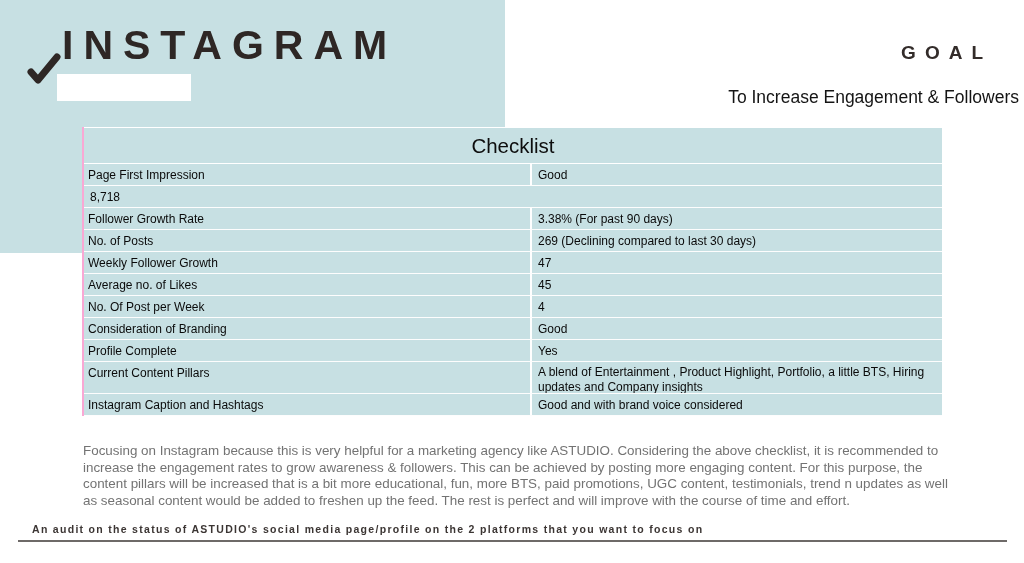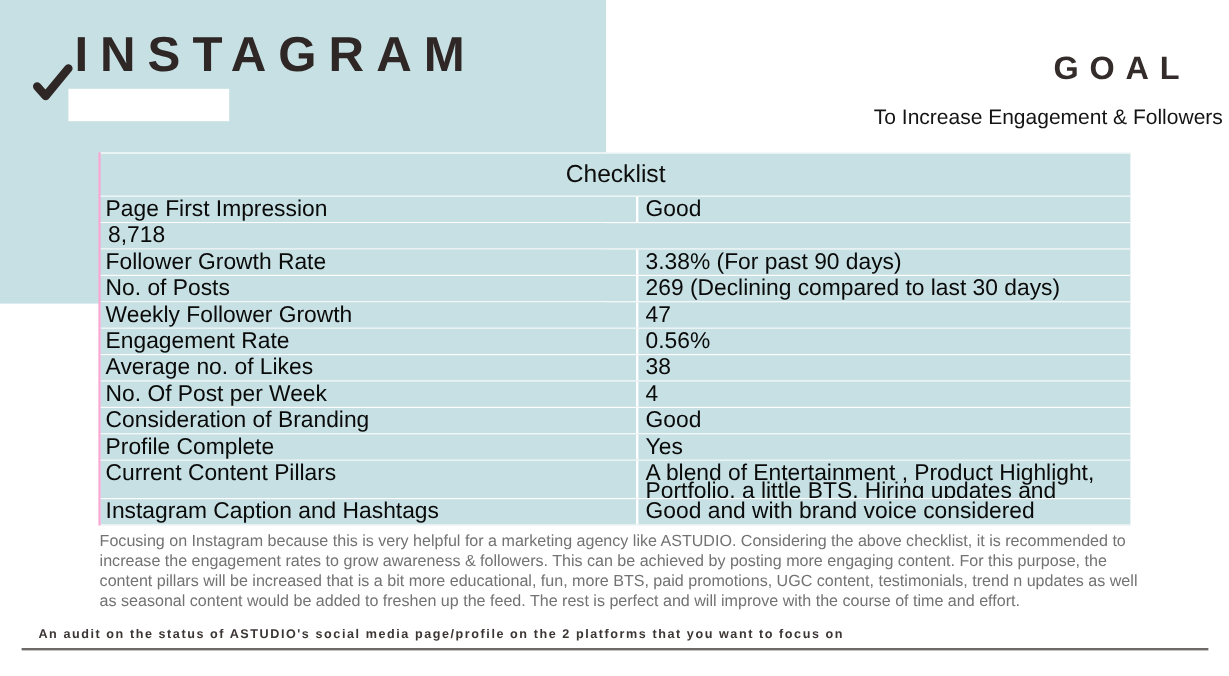--- a/index.html
+++ b/index.html
@@ -42,21 +42,21 @@
     line-height: 1;
     white-space: nowrap;
   }
   .title-line.l1 { top: 25px; }
   .title-line.l2 { top: 79px; }
 
   
   .goal-label {
     position: absolute;
     right: 32px; top: 42px;
-    font-size: 27px;
+    font-size: 19px;
     font-weight: 700;
     letter-spacing: 9px;
     color: #332c2a;
     white-space: nowrap;
   }
   .goal-subtitle {
     position: absolute;
     right: 5px; top: 87px;
     font-size: 17.5px;
     color: #141414;
@@ -79,21 +79,21 @@
     display: flex;
     align-items: center;
     justify-content: center;
     font-size: 20.5px;
     color: #0d0d0d;
   }
   .t-row {
     display: flex;
     background: #c7e0e3;
     border-bottom: 1px solid #fdfdfd;
-    font-size: 19px;
+    font-size: 12px;
     color: #0a0a0a;
     line-height: 16px;
   }
   .t-label {
     width: 448px;
     box-sizing: border-box;
     padding: 2.5px 6px 2.5px 4px;
     border-right: 2px solid #ffffff;
   }
   .t-value {
@@ -165,26 +165,22 @@
     </div>
     <div class="t-row">
       <div class="t-label">No. of Posts</div>
       <div class="t-value">269 (Declining compared to last 30 days)</div>
     </div>
     <div class="t-row">
       <div class="t-label">Weekly Follower Growth</div>
       <div class="t-value">47</div>
     </div>
     <div class="t-row">
-      <div class="t-label">Engagement Rate</div>
-      <div class="t-value">0.56%</div>
-    </div>
-    <div class="t-row">
       <div class="t-label">Average no. of Likes</div>
-      <div class="t-value">38</div>
+      <div class="t-value">45</div>
     </div>
     <div class="t-row">
       <div class="t-label">No. Of Post per Week</div>
       <div class="t-value">4</div>
     </div>
     <div class="t-row">
       <div class="t-label">Consideration of Branding</div>
       <div class="t-value">Good</div>
     </div>
     <div class="t-row">

